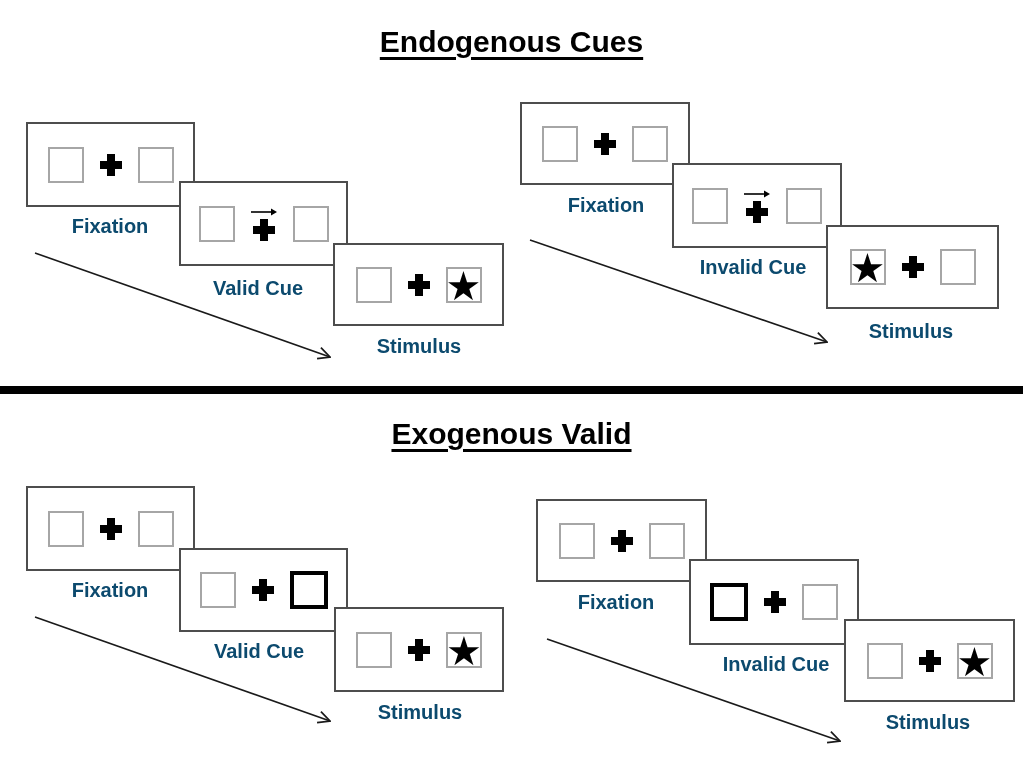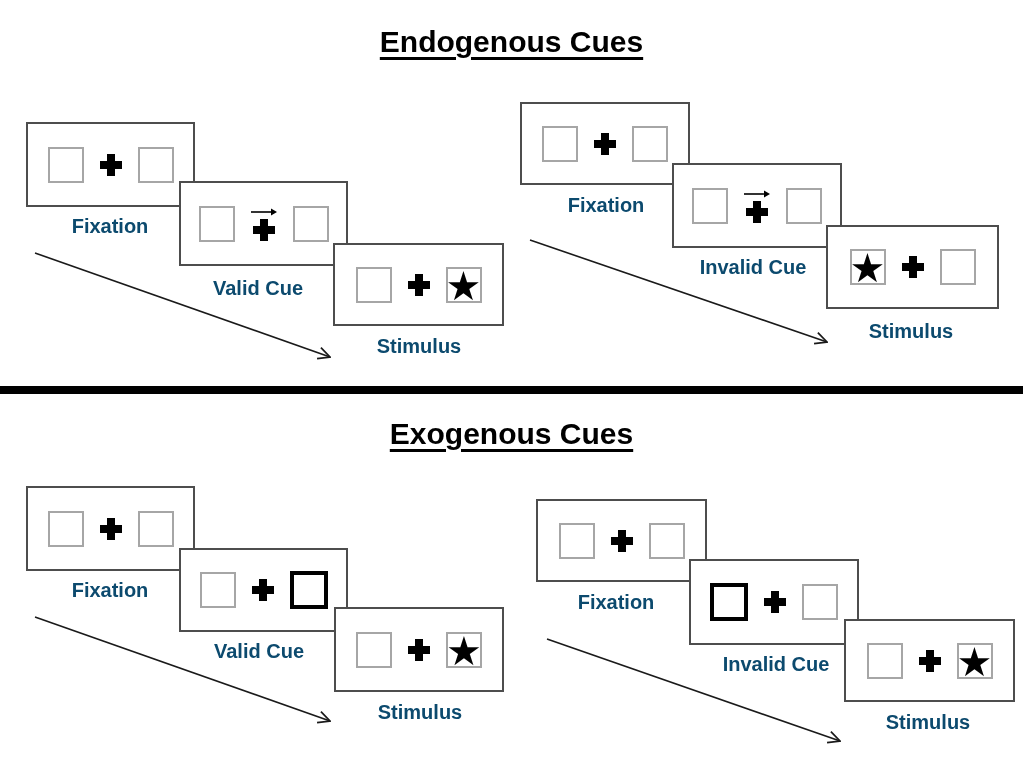--- a/index.html
+++ b/index.html
@@ -49,21 +49,21 @@
   <svg width="0" height="0" style="position:absolute">
     <defs>
       <marker id="ah" viewBox="0 0 12 12" refX="11" refY="6" markerWidth="14" markerHeight="14" orient="auto" markerUnits="userSpaceOnUse">
         <path d="M1,1 L11,6 L1,11" fill="none" stroke="#1a1a1a" stroke-width="1.5"></path>
       </marker>
     </defs>
   </svg>
 
   <div class="section-title" style="top:25px">Endogenous Cues</div>
   <div class="divider"></div>
-  <div class="section-title" style="top:417px">Exogenous Cues</div>
+  <div class="section-title" style="top:417px">Exogenous Valid</div>
 
   <svg class="flow-arrow" style="left:30px;top:248px" width="312" height="120">
     <line x1="5" y1="5" x2="300" y2="109" marker-end="url(#ah)"></line>
   </svg>
 
   <div class="panel" style="left:26px;top:122px;width:169px;height:85px">
     <span class="sq"></span>
     <span class="plus"></span>
     <span class="sq"></span>
   </div>

